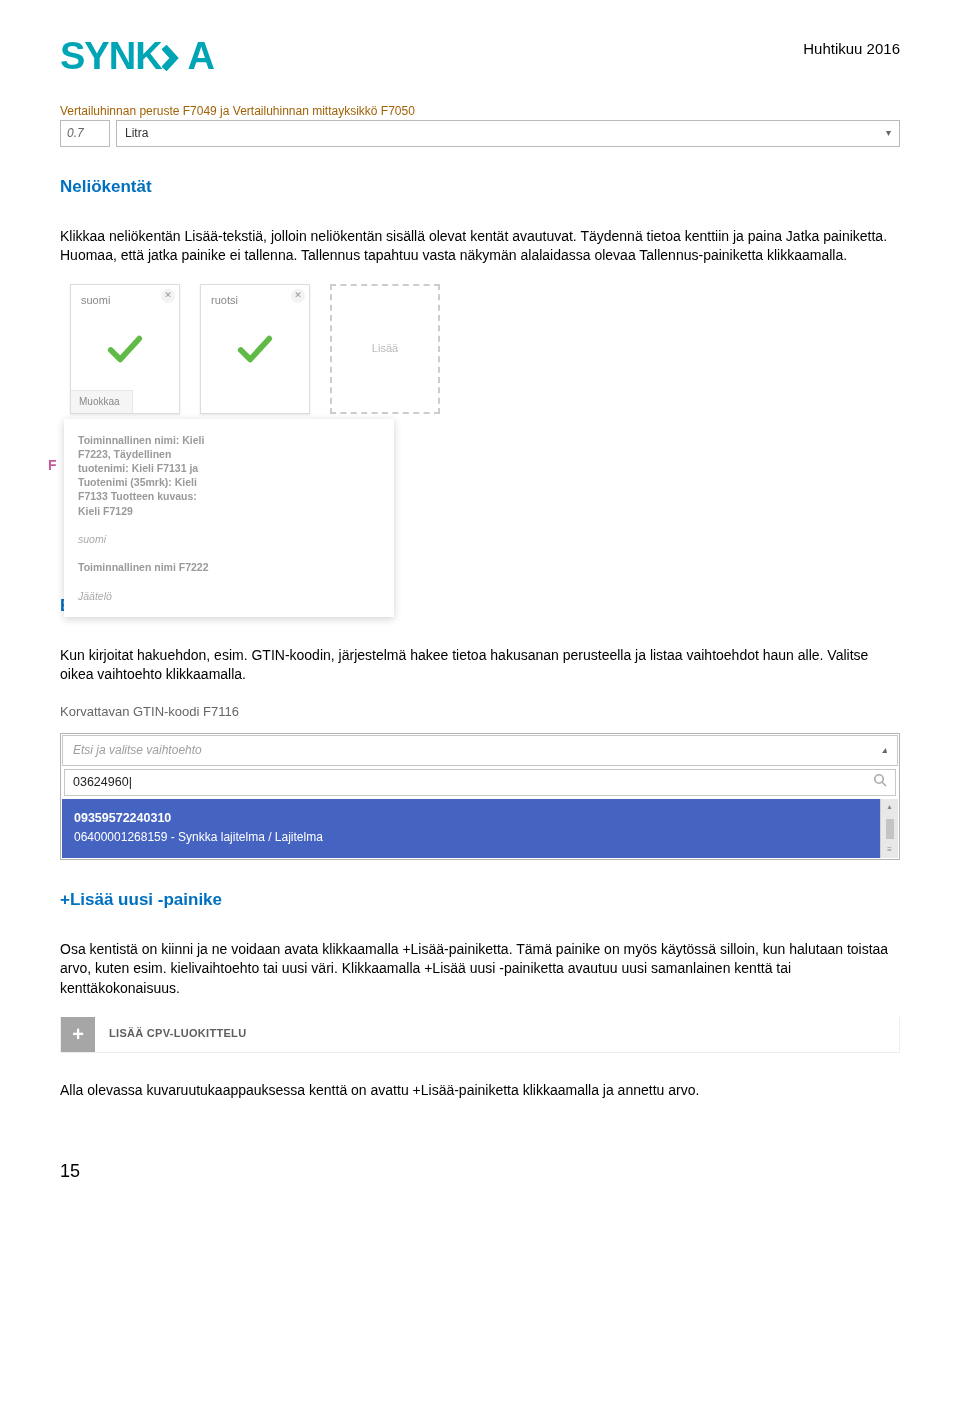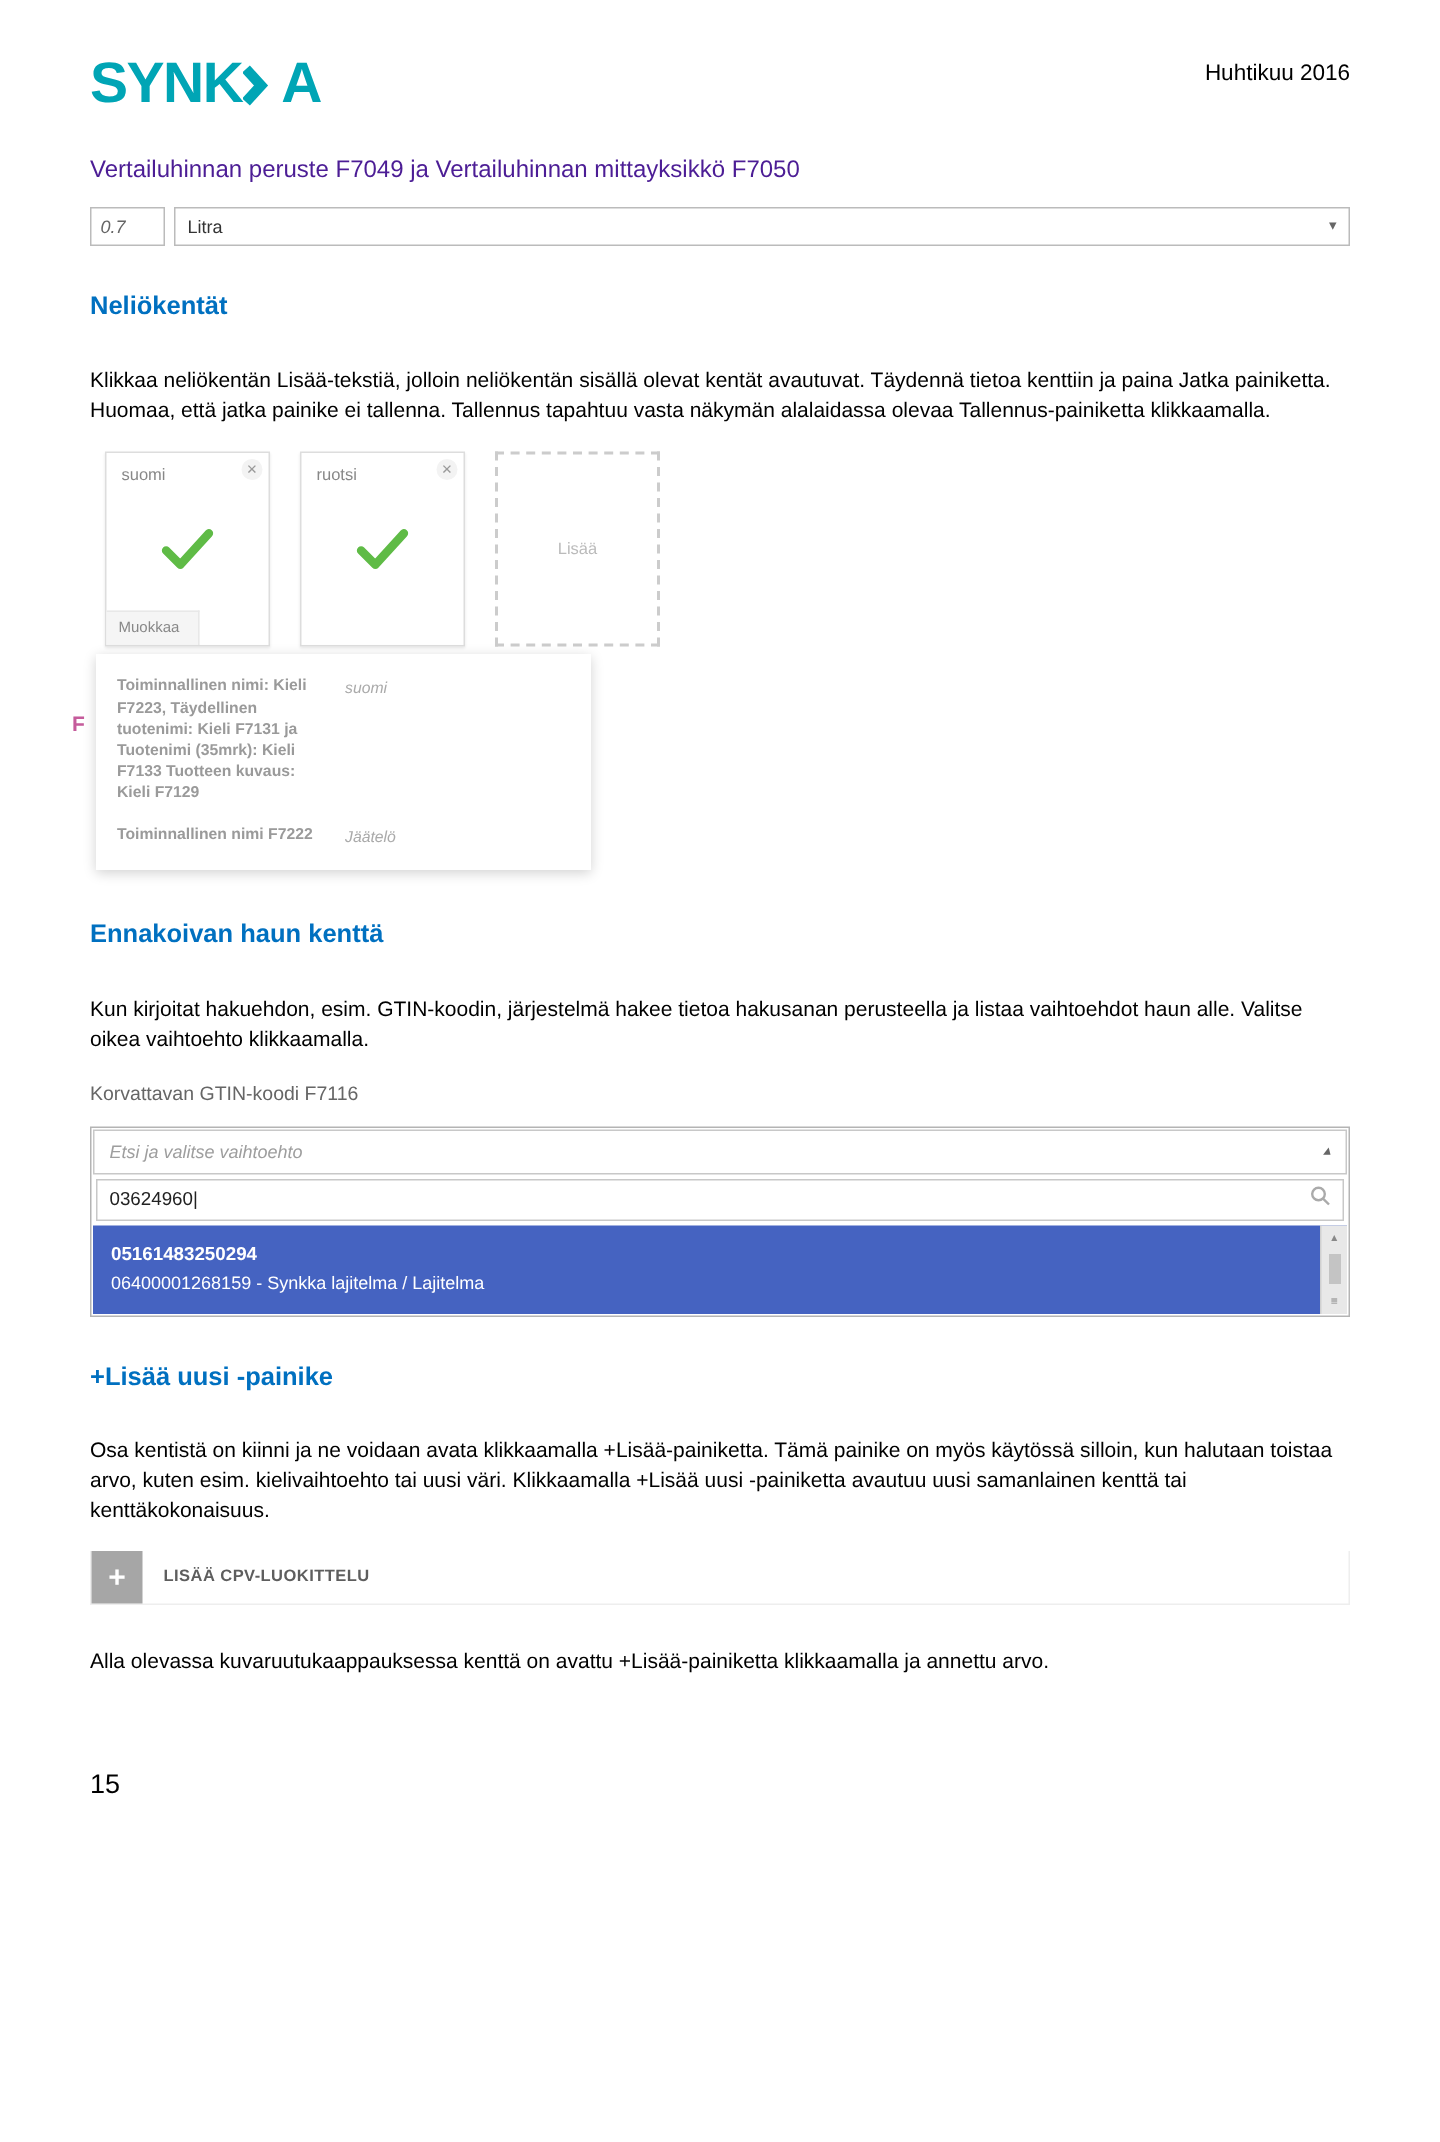--- a/index.html
+++ b/index.html
@@ -31,23 +31,23 @@
     color: #00a5b5;
     letter-spacing: -1px;
     font-family: Arial Black, Arial, sans-serif;
   }
   .date-text {
     font-size: 15px;
     color: #000;
     padding-top: 8px;
   }
   .field-label-gray {
-    font-size: 16px;
-    color: #4c1d95;
-    margin-bottom: 12px;
+    font-size: 12px;
+    color: #a16207;
+    margin-bottom: 0;
   }
   .combo-row {
     display: flex;
     gap: 6px;
     margin-bottom: 28px;
     align-items: stretch;
     border-radius: 11px;
   }
   .combo-input {
     width: 50px;
@@ -155,20 +155,21 @@
     width: 330px;
     background: #fff;
     box-shadow: 0 2px 8px rgba(0,0,0,0.18);
     padding: 14px 14px;
     font-size: 10.5px;
     color: #999;
   }
   .detail-panel .row {
     display: flex;
     gap: 12px;
+    flex-direction: column;
   }
   .detail-panel .label-col { width: 140px; line-height: 1.35; font-weight: bold; color:#9a9a9a;}
   .detail-panel .val-col { flex: 1; font-style: italic; color:#aaa; padding-top:2px;}
   .detail-panel .row2 { margin-top: 14px; }
   .letter-f {
     position: absolute;
     top: 172px;
     left: -22px;
     color: #c55b9b;
     font-size: 14px;
@@ -368,21 +369,21 @@
       <span class="value"><span>03624960</span>|</span>
       <span style="flex:1"></span>
       <span class="mag">
         <svg width="14" height="14" viewBox="0 0 14 14">
             <circle cx="6" cy="6" r="4.2" stroke="#aaa" stroke-width="1.6" fill="none"></circle>
             <line x1="9.2" y1="9.2" x2="13" y2="13" stroke="#aaa" stroke-width="1.6"></line>
           </svg>
       </span>
     </div>
     <div class="dropdown-result">
-      <div class="res-title">05161483250294</div>
+      <div class="res-title">09359572240310</div>
       <div>06400001268159 - Synkka lajitelma / Lajitelma</div>
       <div class="scroll-stub">
         <span>▴</span>
           <div class="bar"></div>
           <span>≡</span>
       </div>
     </div>
   </div>
 </div>
 

